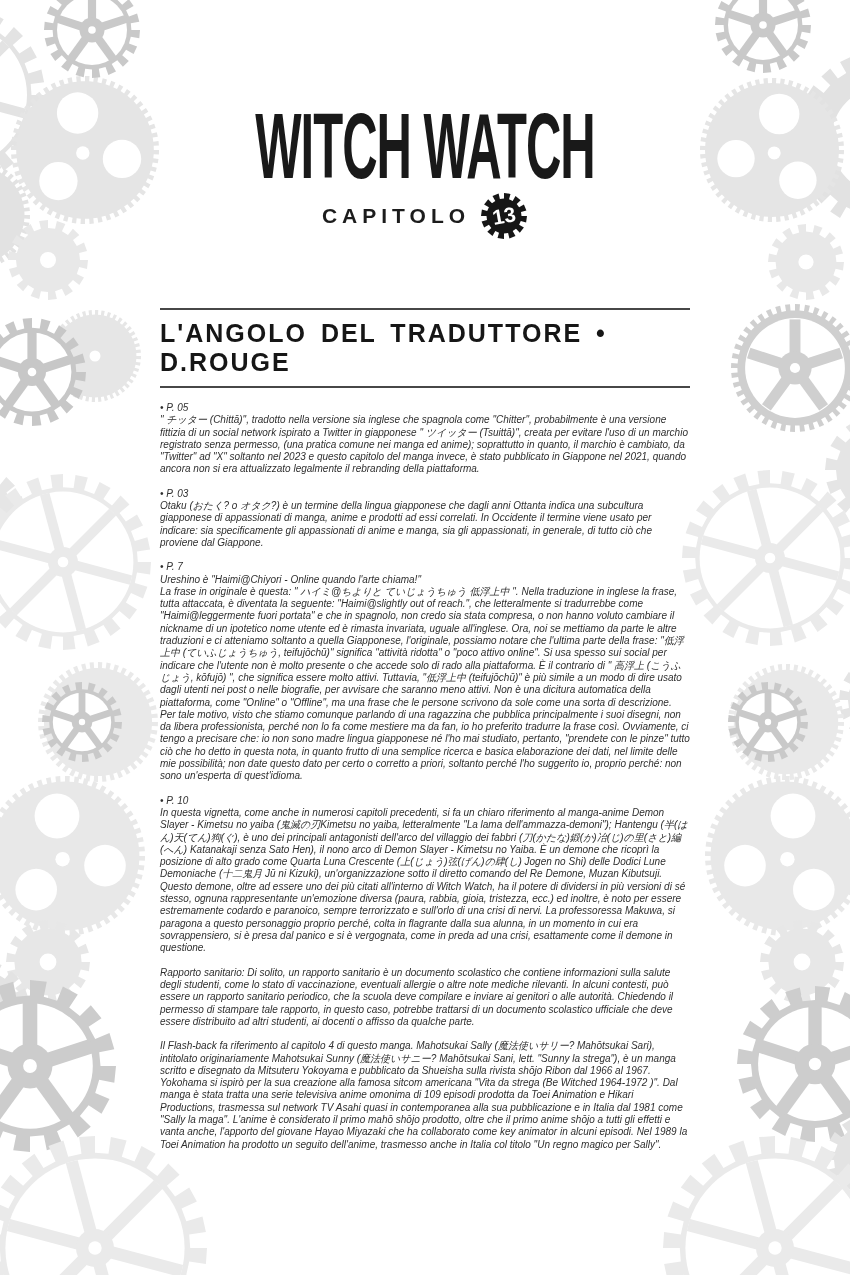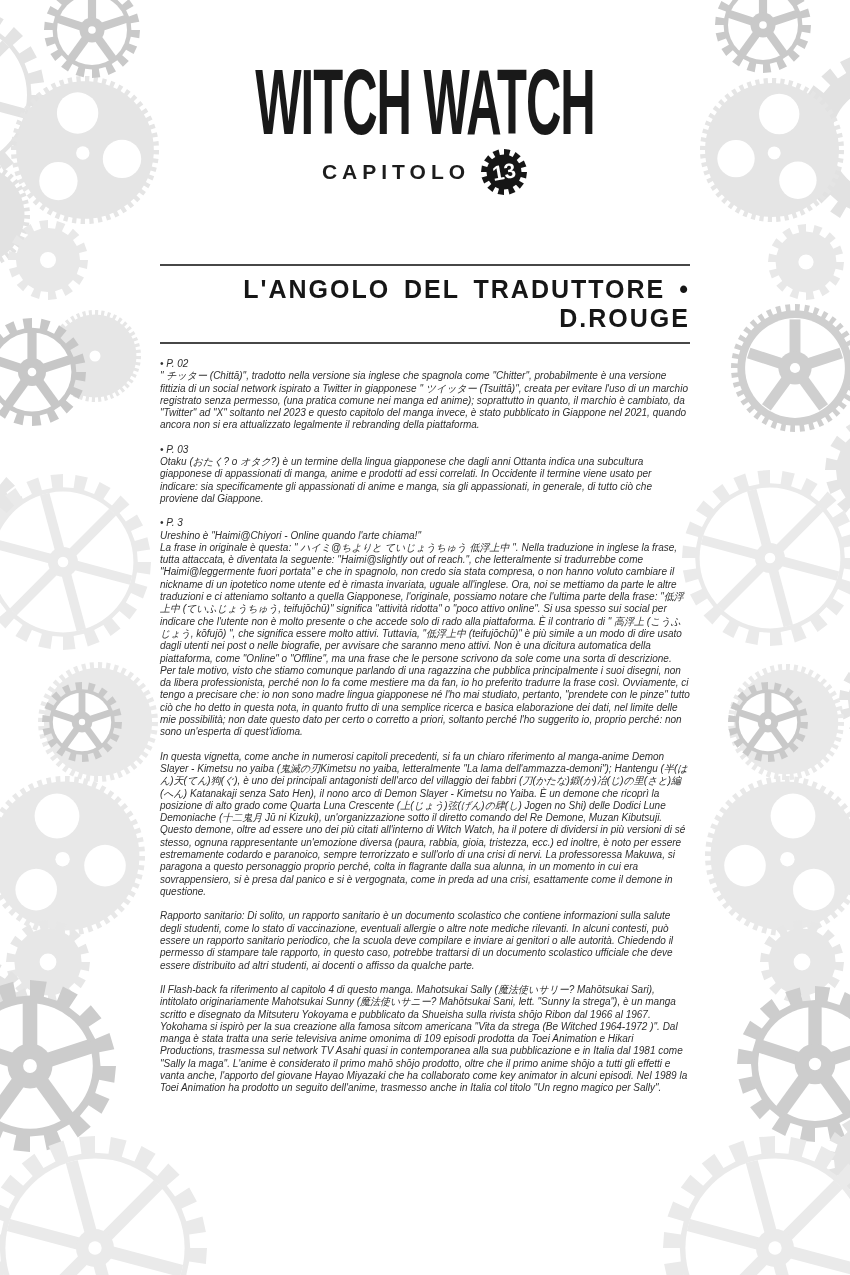--- a/index.html
+++ b/index.html
@@ -2,38 +2,38 @@
 <html><head>
 <meta charset="utf-8">
 <style>
   html,body{margin:0;padding:0;}
   body{
     width:850px;height:1275px;background:#ffffff;overflow:hidden;position:relative;
     font-family:"Liberation Sans",sans-serif;
   }
   #gear-holder{position:absolute;left:0;top:0;width:850px;height:1275px;}
   #gear-holder svg{display:block;}
-  .content{position:relative;width:530px;margin:0 auto;padding-top:76px;}
+  .content{position:relative;width:530px;margin:0 auto;padding-top:120px;}
   h1.title{
     margin:0;text-align:center;color:#191919;
     font-size:50px;line-height:54px;font-weight:bold;letter-spacing:-1px;
     transform:scale(0.98,1.85);transform-origin:center;
   }
   .chapter-row{margin-top:18px;display:flex;align-items:center;justify-content:center;gap:10px;height:48px;}
   .chapter-label{font-size:21px;font-weight:bold;letter-spacing:5px;color:#1c1c1c;}
   .chapter-gear{position:relative;width:48px;height:48px;flex:0 0 auto;}
   .chapter-num{
     position:absolute;left:0;top:0;width:48px;height:48px;
     display:flex;align-items:center;justify-content:center;
     color:#ffffff;font-weight:bold;font-size:21px;transform:rotate(-10deg);
   }
   .rule{height:2px;background:#474747;}
   .rule-top{margin-top:68px;}
   h2.section-heading{
-    margin:9px 0;text-align:right;color:#161616;
+    margin:9px 0;text-align:left;color:#161616;
     font-size:25px;font-weight:bold;letter-spacing:2px;word-spacing:5px;
   }
   .notes{margin-top:14px;}
   .note{margin-bottom:12px;}
   .note-label,.note-body{
     font-style:italic;font-size:10px;line-height:12.3px;color:#2f2f2f;
   }
   .note-body{white-space:pre-line;}
 </style>
 </head>
@@ -229,33 +229,34 @@
         <span class="chapter-num">13</span>
       </span>
     </div>
 
     <div class="rule rule-top"></div>
     <h2 class="section-heading">L'ANGOLO DEL TRADUTTORE • D.ROUGE</h2>
     <div class="rule"></div>
 
     <div class="notes">
       <div class="note">
-        <div class="note-label">• P. 02</div>
+        <div class="note-label">• P. 05</div>
         <div class="note-body">" チッター (Chittā)", tradotto nella versione sia inglese che spagnola come "Chitter", probabilmente è una versione fittizia di un social network ispirato a Twitter in giapponese " ツイッター (Tsuittā)", creata per evitare l'uso di un marchio registrato senza permesso, (una pratica comune nei manga ed anime); soprattutto in quanto, il marchio è cambiato, da "Twitter" ad "X" soltanto nel 2023 e questo capitolo del manga invece, è stato pubblicato in Giappone nel 2021, quando ancora non si era attualizzato legalmente il rebranding della piattaforma.</div>
       </div>
       <div class="note">
         <div class="note-label">• P. 03</div>
         <div class="note-body">Otaku (おたく? o オタク?) è un termine della lingua giapponese che dagli anni Ottanta indica una subcultura giapponese di appassionati di manga, anime e prodotti ad essi correlati. In Occidente il termine viene usato per indicare: sia specificamente gli appassionati di anime e manga, sia gli appassionati, in generale, di tutto ciò che proviene dal Giappone.</div>
       </div>
       <div class="note">
-        <div class="note-label">• P. 3</div>
+        <div class="note-label">• P. 7</div>
         <div class="note-body">Ureshino è "Haimi@Chiyori - Online quando l'arte chiama!"
 La frase in originale è questa: " ハイミ@ちよりと ていじょうちゅう 低浮上中 ". Nella traduzione in inglese la frase, tutta attaccata, è diventata la seguente: "Haimi@slightly out of reach.", che letteralmente si tradurrebbe come "Haimi@leggermente fuori portata" e che in spagnolo, non credo sia stata compresa, o non hanno voluto cambiare il nickname di un ipotetico nome utente ed è rimasta invariata, uguale all'inglese. Ora, noi se mettiamo da parte le altre traduzioni e ci atteniamo soltanto a quella Giapponese, l'originale, possiamo notare che l'ultima parte della frase: "低浮上中 (ていふじょうちゅう, teifujōchū)" significa "attività ridotta" o "poco attivo online". Si usa spesso sui social per indicare che l'utente non è molto presente o che accede solo di rado alla piattaforma. È il contrario di " 高浮上 (こうふじょう, kōfujō) ", che significa essere molto attivi. Tuttavia, "低浮上中 (teifujōchū)" è più simile a un modo di dire usato dagli utenti nei post o nelle biografie, per avvisare che saranno meno attivi. Non è una dicitura automatica della piattaforma, come "Online" o "Offline", ma una frase che le persone scrivono da sole come una sorta di descrizione. Per tale motivo, visto che stiamo comunque parlando di una ragazzina che pubblica principalmente i suoi disegni, non da libera professionista, perché non lo fa come mestiere ma da fan, io ho preferito tradurre la frase così. Ovviamente, ci tengo a precisare che: io non sono madre lingua giapponese né l'ho mai studiato, pertanto, "prendete con le pinze" tutto ciò che ho detto in questa nota, in quanto frutto di una semplice ricerca e basica elaborazione dei dati, nel limite delle mie possibilità; non date questo dato per certo o corretto a priori, soltanto perché l'ho suggerito io, proprio perché: non sono un'esperta di quest'idioma.</div>
       </div>
       <div class="note">
+        <div class="note-label">• P. 10</div>
         <div class="note-body">In questa vignetta, come anche in numerosi capitoli precedenti, si fa un chiaro riferimento al manga-anime Demon Slayer - Kimetsu no yaiba (鬼滅の刃Kimetsu no yaiba, letteralmente "La lama dell'ammazza-demoni"); Hantengu (半(はん)天(てん)狗(ぐ), è uno dei principali antagonisti dell'arco del villaggio dei fabbri (刀(かたな)鍛(か)冶(じ)の里(さと)編(へん) Katanakaji senza Sato Hen), il nono arco di Demon Slayer - Kimetsu no Yaiba. È un demone che ricoprì la posizione di alto grado come Quarta Luna Crescente (上(じょう)弦(げん)の肆(し) Jogen no Shi) delle Dodici Lune Demoniache (十二鬼月 Jū ni Kizuki), un'organizzazione sotto il diretto comando del Re Demone, Muzan Kibutsuji. Questo demone, oltre ad essere uno dei più citati all'interno di Witch Watch, ha il potere di dividersi in più versioni di sé stesso, ognuna rappresentante un'emozione diversa (paura, rabbia, gioia, tristezza, ecc.) ed inoltre, è noto per essere estremamente codardo e paranoico, sempre terrorizzato e sull'orlo di una crisi di nervi. La professoressa Makuwa, si paragona a questo personaggio proprio perché, colta in flagrante dalla sua alunna, in un momento in cui era sovrappensiero, si è presa dal panico e si è vergognata, come in preda ad una crisi, esattamente come il demone in questione.
 
 Rapporto sanitario: Di solito, un rapporto sanitario è un documento scolastico che contiene informazioni sulla salute degli studenti, come lo stato di vaccinazione, eventuali allergie o altre note mediche rilevanti. In alcuni contesti, può essere un rapporto sanitario periodico, che la scuola deve compilare e inviare ai genitori o alle autorità. Chiedendo il permesso di stampare tale rapporto, in questo caso, potrebbe trattarsi di un documento scolastico ufficiale che deve essere distribuito ad altri studenti, ai docenti o affisso da qualche parte.</div>
       </div>
       <div class="note">
         <div class="note-body">Il Flash-back fa riferimento al capitolo 4 di questo manga. Mahotsukai Sally (魔法使いサリー? Mahōtsukai Sari), intitolato originariamente Mahotsukai Sunny (魔法使いサニー? Mahōtsukai Sani, lett. "Sunny la strega"), è un manga scritto e disegnato da Mitsuteru Yokoyama e pubblicato da Shueisha sulla rivista shōjo Ribon dal 1966 al 1967. Yokohama si ispirò per la sua creazione alla famosa sitcom americana "Vita da strega (Be Witched 1964-1972 )". Dal manga è stata tratta una serie televisiva anime omonima di 109 episodi prodotta da Toei Animation e Hikari Productions, trasmessa sul network TV Asahi quasi in contemporanea alla sua pubblicazione e in Italia dal 1981 come "Sally la maga". L'anime è considerato il primo mahō shōjo prodotto, oltre che il primo anime shōjo a tutti gli effetti e vanta anche, l'apporto del giovane Hayao Miyazaki che ha collaborato come key animator in alcuni episodi. Nel 1989 la Toei Animation ha prodotto un seguito dell'anime, trasmesso anche in Italia col titolo "Un regno magico per Sally".</div>
       </div>
     </div>
 
   </div>

